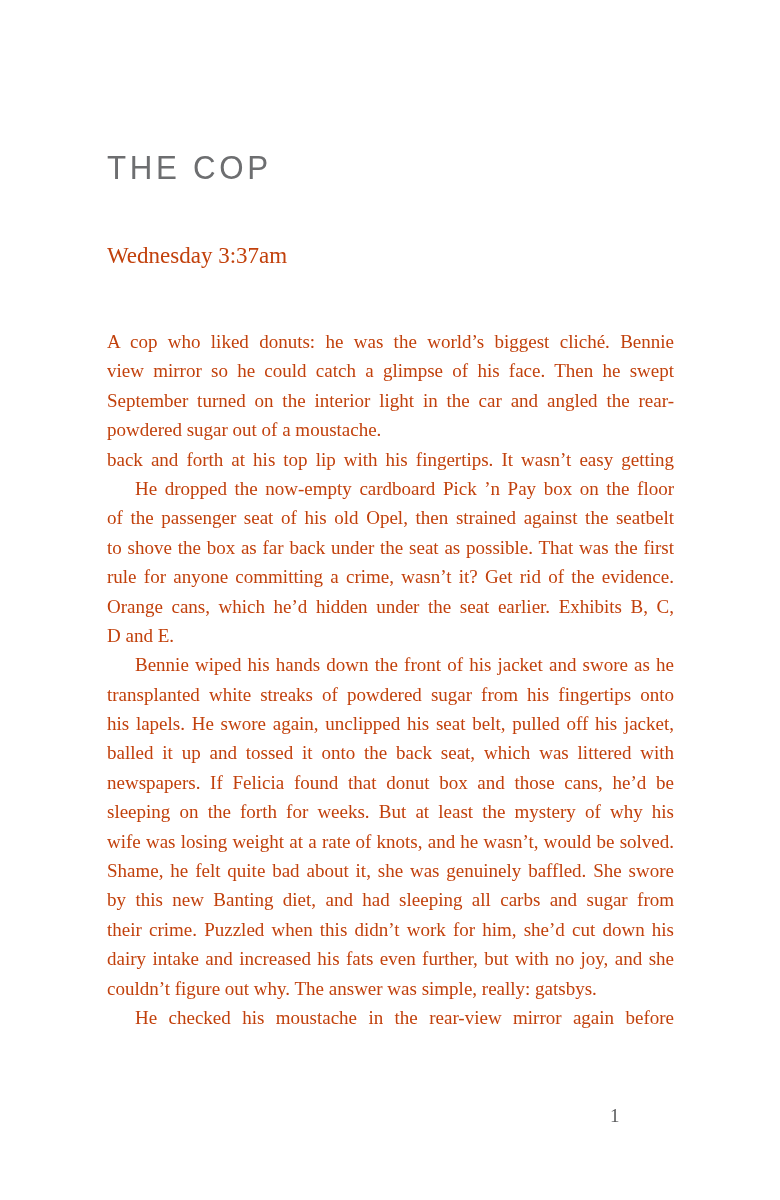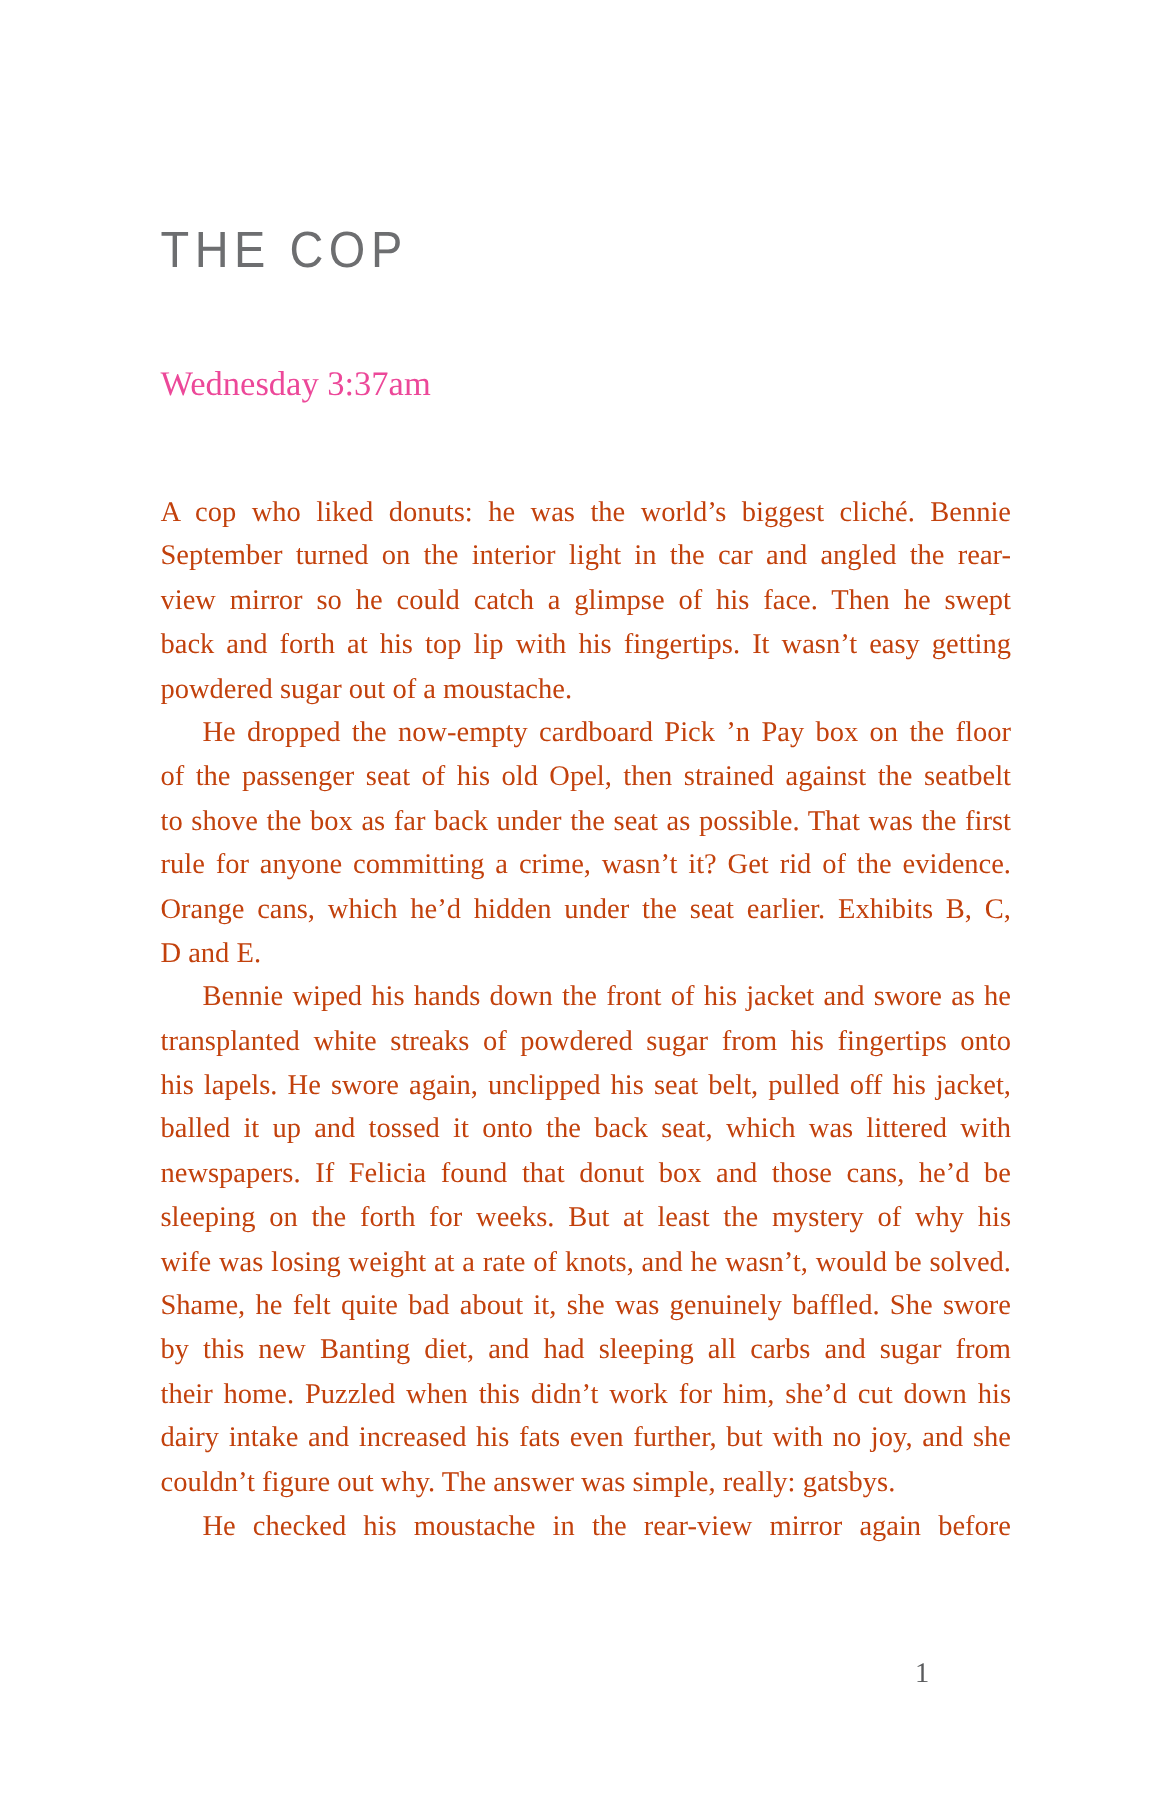--- a/index.html
+++ b/index.html
@@ -32,21 +32,21 @@
     white-space: nowrap;
   }
   .section-heading {
     position: absolute;
     left: 107px;
     top: 242px;
     margin: 0;
     font-family: "Liberation Serif", serif;
     font-size: 23px;
     font-weight: 400;
-    color: #ec4899;
+    color: #c2410c;
     line-height: 1.2;
     white-space: nowrap;
   }
   .body-text {
     position: absolute;
     left: 107px;
     top: 327px;
     width: 567px;
     font-family: "Liberation Serif", serif;
     font-size: 19px;
@@ -79,39 +79,39 @@
 </head>
 <body>
 
 <div class="page">
   <h1 class="chapter-title">THE COP</h1>
 
   <h2 class="section-heading">Wednesday 3:37am</h2>
 
   <div class="body-text" id="body-text">
       <div class="line">A cop who liked donuts: he was the world’s biggest cliché. Bennie</div>
+      <div class="line">view mirror so he could catch a glimpse of his face. Then he swept</div>
       <div class="line">September turned on the interior light in the car and angled the rear-</div>
-      <div class="line">view mirror so he could catch a glimpse of his face. Then he swept</div>
+      <div class="line para-end">powdered sugar out of a moustache.</div>
       <div class="line">back and forth at his top lip with his fingertips. It wasn’t easy getting</div>
-      <div class="line para-end">powdered sugar out of a moustache.</div>
       <div class="line indent">He dropped the now-empty cardboard Pick ’n Pay box on the floor</div>
       <div class="line">of the passenger seat of his old Opel, then strained against the seatbelt</div>
       <div class="line">to shove the box as far back under the seat as possible. That was the first</div>
       <div class="line">rule for anyone committing a crime, wasn’t it? Get rid of the evidence.</div>
       <div class="line">Orange cans, which he’d hidden under the seat earlier. Exhibits B, C,</div>
       <div class="line para-end">D and E.</div>
       <div class="line indent">Bennie wiped his hands down the front of his jacket and swore as he</div>
       <div class="line">transplanted white streaks of powdered sugar from his fingertips onto</div>
       <div class="line">his lapels. He swore again, unclipped his seat belt, pulled off his jacket,</div>
       <div class="line">balled it up and tossed it onto the back seat, which was littered with</div>
       <div class="line">newspapers. If Felicia found that donut box and those cans, he’d be</div>
       <div class="line">sleeping on the forth for weeks. But at least the mystery of why his</div>
       <div class="line">wife was losing weight at a rate of knots, and he wasn’t, would be solved.</div>
       <div class="line">Shame, he felt quite bad about it, she was genuinely baffled. She swore</div>
       <div class="line">by this new Banting diet, and had sleeping all carbs and sugar from</div>
-      <div class="line">their home. Puzzled when this didn’t work for him, she’d cut down his</div>
+      <div class="line">their crime. Puzzled when this didn’t work for him, she’d cut down his</div>
       <div class="line">dairy intake and increased his fats even further, but with no joy, and she</div>
       <div class="line para-end">couldn’t figure out why. The answer was simple, really: gatsbys.</div>
       <div class="line indent">He checked his moustache in the rear-view mirror again before</div>
     </div>
 
   <div class="page-number">1</div>
 </div>
 
 </body></html>

